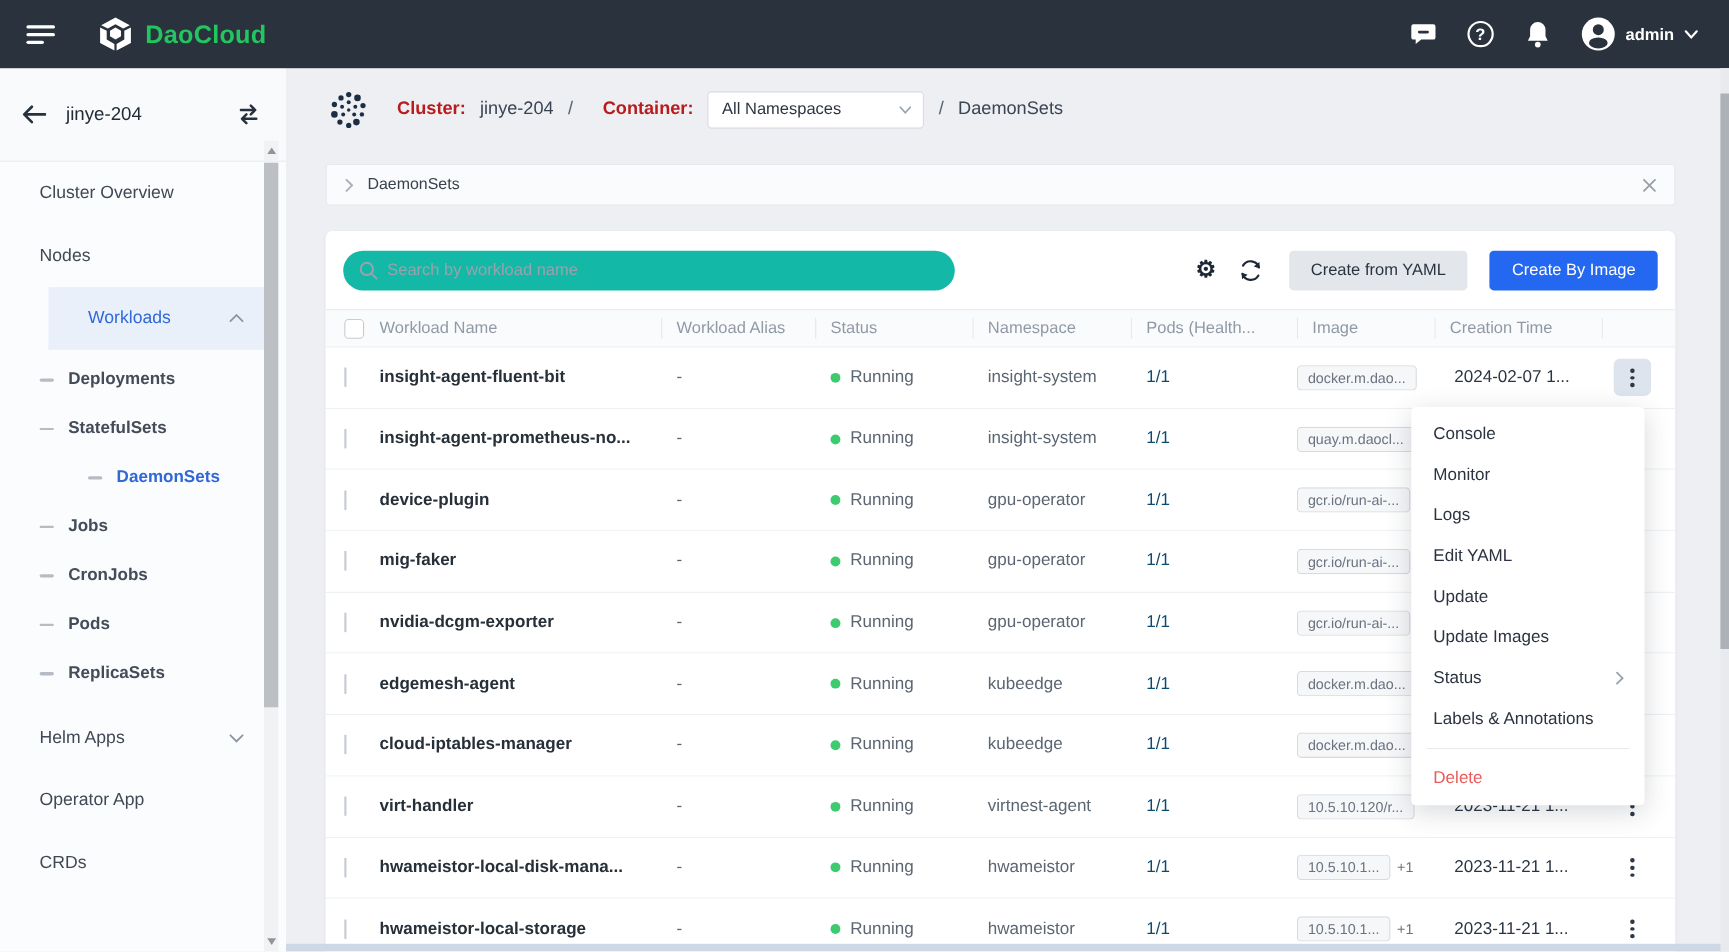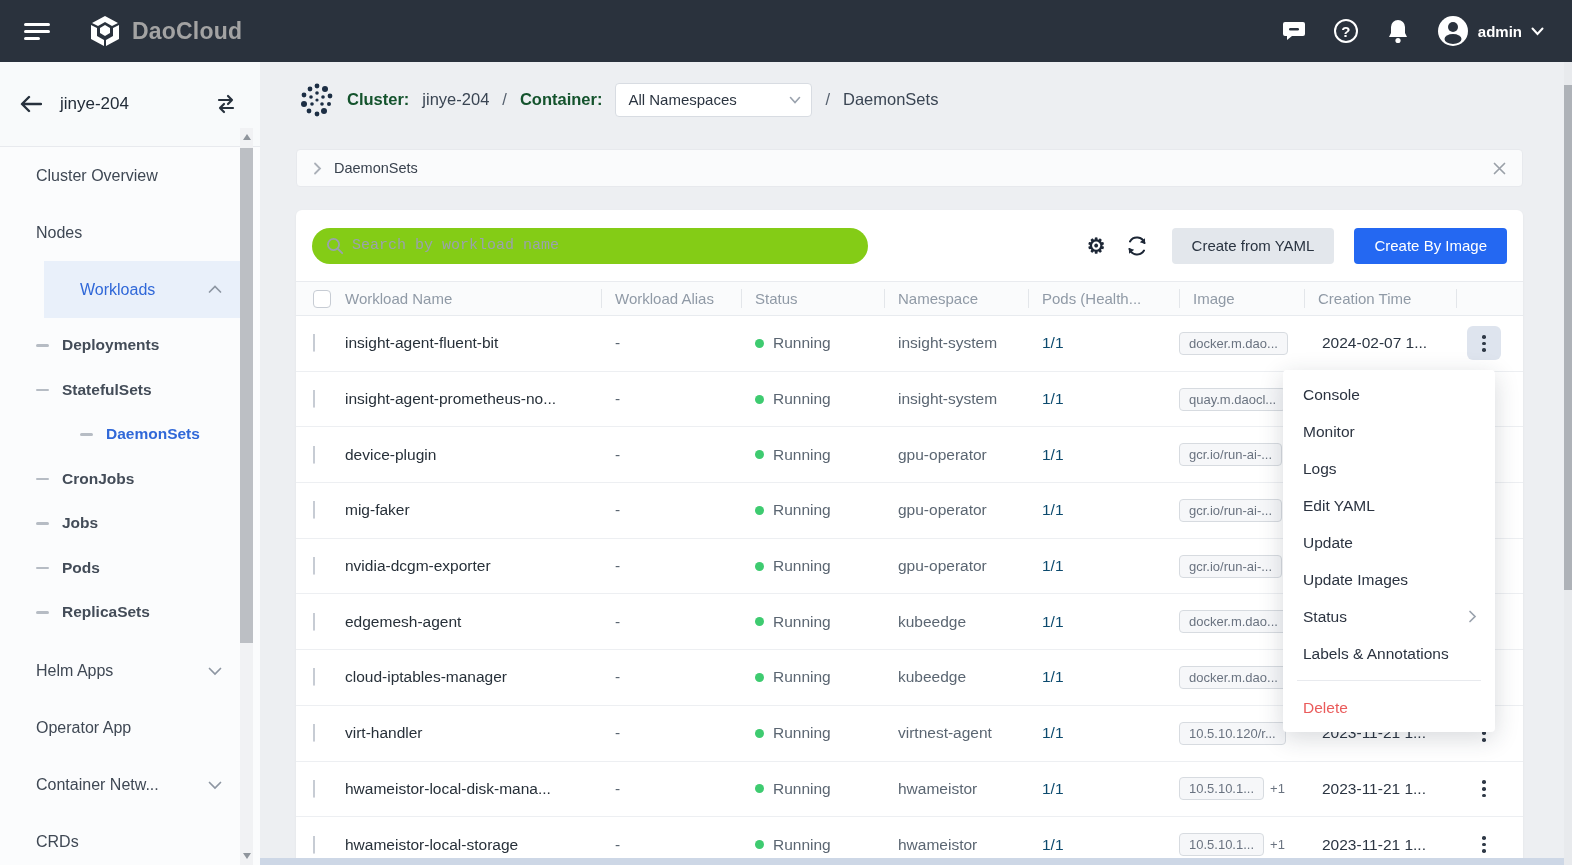--- a/index.html
+++ b/index.html
@@ -7,21 +7,21 @@
   body { font-family:"Liberation Sans", sans-serif; background:#edeff2; position:relative; }
   svg { display:block; }
 
   
   .navbar { position:absolute; left:0; top:0; width:1572px; height:62px; background:#2a323d;
             display:flex; align-items:center; z-index:30; }
   .hamburger { width:26px; margin-left:24px; cursor:pointer; }
   .hamburger span { display:block; height:3px; background:#fff; border-radius:2px; margin:4px 0; }
   .hamburger span:nth-child(3){ width:60%; }
   .brand { display:flex; align-items:center; gap:10px; margin-left:38px; }
-  .brand-text { color:#a3a3a3; font-size:23px; font-weight:700; letter-spacing:.2px; }
+  .brand-text { color:#22c55e; font-size:23px; font-weight:700; letter-spacing:.2px; }
   .nav-right { margin-left:auto; display:flex; align-items:center; gap:26px; margin-right:28px; }
   .nav-ic { width:26px; height:26px; display:flex; align-items:center; justify-content:center; cursor:pointer; }
   .help-badge { width:24px; height:24px; border:2.4px solid #fff; border-radius:50%; color:#fff;
                 display:flex; align-items:center; justify-content:center; font-weight:700; font-size:15px; }
   .help-badge::after { content:"?"; }
   .user-box { display:flex; align-items:center; gap:9px; cursor:pointer; }
   .user-name { color:#fff; font-size:15px; font-weight:700; }
 
   
   .sidebar { position:absolute; left:0; top:62px; width:260px; height:803px; background:#fbfcfd; z-index:10; }
@@ -44,59 +44,59 @@
         border-left:4px solid transparent; border-right:4px solid transparent; }
   .arr-up { top:6px; border-bottom:6px solid #8f959c; }
   .arr-dn { bottom:6px; border-top:6px solid #8f959c; }
   .sb-thumb { position:absolute; left:0; top:20px; width:13px; height:495px; background:#bcbfc4; }
 
   
   .main { position:absolute; left:260px; top:62px; width:1312px; height:803px; background:#edeff2; }
 
   .cluster-bar { height:75px; display:flex; align-items:center; padding-left:40px; gap:13px;
                  font-size:16.5px; color:#3a4553; }
-  .cluster-bar b { color:#14532d; font-weight:700; }
+  .cluster-bar b { color:#b91c1c; font-weight:700;margin-left:14px; }
   .crumb-sep { color:#55606e; }
   .ns-select { width:197px; height:34px; background:#fff; border:1px solid #d8dce2; border-radius:4px;
                display:flex; align-items:center; padding:0 10px 0 12px; font-size:15px; color:#2b3440; cursor:pointer; }
   .ns-select .chev { margin-left:auto; }
 
   .notice-bar { position:absolute; left:36px; top:87px; width:1227px; height:38px; background:#fafbfc;
                 border:1px solid #e7e9ed; border-radius:4px; display:flex; align-items:center;
                 padding:0 16px; }
   .notice-bar .lbl { font-size:14.5px; color:#39424e; margin-left:12px; }
   .notice-close { margin-left:auto; cursor:pointer; display:flex; }
 
   .card { position:absolute; left:36px; top:148px; width:1227px; height:662px; background:#fff;
           border-radius:6px 6px 0 0; box-shadow:0 1px 3px rgba(20,30,45,.05); overflow:hidden; }
 
   .toolbar { height:71px; display:flex; align-items:center; padding:0 16px; }
   .search-wrap { position:relative; width:556px; }
-  .search-wrap input { width:100%; height:36px; background:#84cc16; border:none; border-radius:18px;
+  .search-wrap input { width:100%; height:36px; background:#14b8a6; border:none; border-radius:18px;
                        padding:0 16px 0 40px; font-size:15px; color:#39424e; outline:none;
-                       font-family:Liberation Mono, monospace; }
+                       font-family:Liberation Sans, sans-serif; }
   .search-wrap input::placeholder { color:#9aa2ad; }
   .search-ic { position:absolute; left:14px; top:9px; }
   .tb-right { margin-left:auto; display:flex; align-items:center; gap:20px; }
   .gear { font-size:21px; color:#1d2736; cursor:pointer; line-height:1; }
   .gear::after { content:"\2699"; font-weight:700; }
   .btn { height:36px; border-radius:4px; border:none; font-size:15px; padding:0 20px; cursor:pointer;
          font-family:"Liberation Sans", sans-serif; }
   .btn-gray { background:#e3e7ec; color:#2a3441; margin-left:4px; }
   .btn-blue { background:#2468f2; color:#fff; }
 
   
   .thead { display:flex; align-items:center; height:35px; background:#fafbfc; border-top:1px solid #e9ebef;
            border-bottom:1px solid #e8ebef; color:#909aa6; font-size:15px; }
   .thead .cell { position:relative; height:100%; display:flex; align-items:center; }
   .thead .cell.sep::before { content:""; position:absolute; left:0; top:7px; bottom:7px; width:1px; background:#e3e6ea; }
   .trow { display:flex; align-items:center; height:55.7px; border-bottom:1px solid #edeff2; background:#fff; }
   .cell { flex:0 0 auto; padding-right:8px; overflow:hidden; white-space:nowrap; }
   .cb { width:18px; height:18px; border:1px solid #c7ccd4; border-radius:4px; background:#fff; cursor:pointer; }
-  .wname { font-weight:400; font-size:15.5px; color:#273039; cursor:pointer; }
+  .wname { font-weight:700; font-size:15.5px; color:#273039; cursor:pointer; }
   .dim { font-size:15.5px; color:#5b6672; }
   .pods { font-size:15.5px; color:#0c4a6e; }
   .statusc { display:flex; align-items:center; gap:9px; }
   .dot { width:9px; height:9px; border-radius:50%; background:#3ecb70; }
   .pill { display:inline-block; max-width:112px; overflow:hidden; font-size:13px; color:#6a7380;
           background:#f6f7f9; border:1px solid #d7dbe0; border-radius:4px; padding:3px 9px; vertical-align:middle; }
   .extra { font-size:13px; color:#6a7380; margin-left:6px; }
   .time { font-size:15.5px; color:#2b3542; }
   .kebab { width:34px; height:34px; border-radius:6px; display:flex; flex-direction:column; gap:3px;
            align-items:center; justify-content:center; cursor:pointer; margin-left:auto; margin-right:14px; }
@@ -208,53 +208,45 @@
         <div class="nav-item sub">
           <span class="dash"></span>
           <span>StatefulSets</span>
         </div>
         <div class="nav-item sub active">
           <span class="dash"></span>
           <span>DaemonSets</span>
         </div>
         <div class="nav-item sub">
           <span class="dash"></span>
+          <span>Jobs</span>
+        </div>
+        <div class="nav-item sub">
+          <span class="dash"></span>
           <span>CronJobs</span>
-        </div>
-        <div class="nav-item sub">
-          <span class="dash"></span>
-          <span>Jobs</span>
         </div>
         <div class="nav-item sub">
           <span class="dash"></span>
           <span>Pods</span>
         </div>
         <div class="nav-item sub">
           <span class="dash"></span>
           <span>ReplicaSets</span>
         </div>
       </div>
       <div class="nav-item top">
         <span>Helm Apps</span>
         <span class="chev">
           <svg width="14" height="9" viewBox="0 0 14 9">
             <polyline points="1.5,1.5 7,7 12.5,1.5" fill="none" stroke="#8d96a2" stroke-width="1.7" stroke-linecap="round"></polyline>
           </svg>
         </span>
       </div>
       <div class="nav-item top">
         <span>Operator App</span>
-      </div>
-      <div class="nav-item top">
-        <span>Container Netw...</span>
-        <span class="chev">
-          <svg width="14" height="9" viewBox="0 0 14 9">
-            <polyline points="1.5,1.5 7,7 12.5,1.5" fill="none" stroke="#8d96a2" stroke-width="1.7" stroke-linecap="round"></polyline>
-          </svg>
-        </span>
       </div>
       <div class="nav-item top">
         <span>CRDs</span>
       </div>
     </div>
   <div class="sb-scroll">
     <span class="arr-up"></span>
     <div class="sb-thumb"></div>
     <span class="arr-dn"></span>
   </div>

